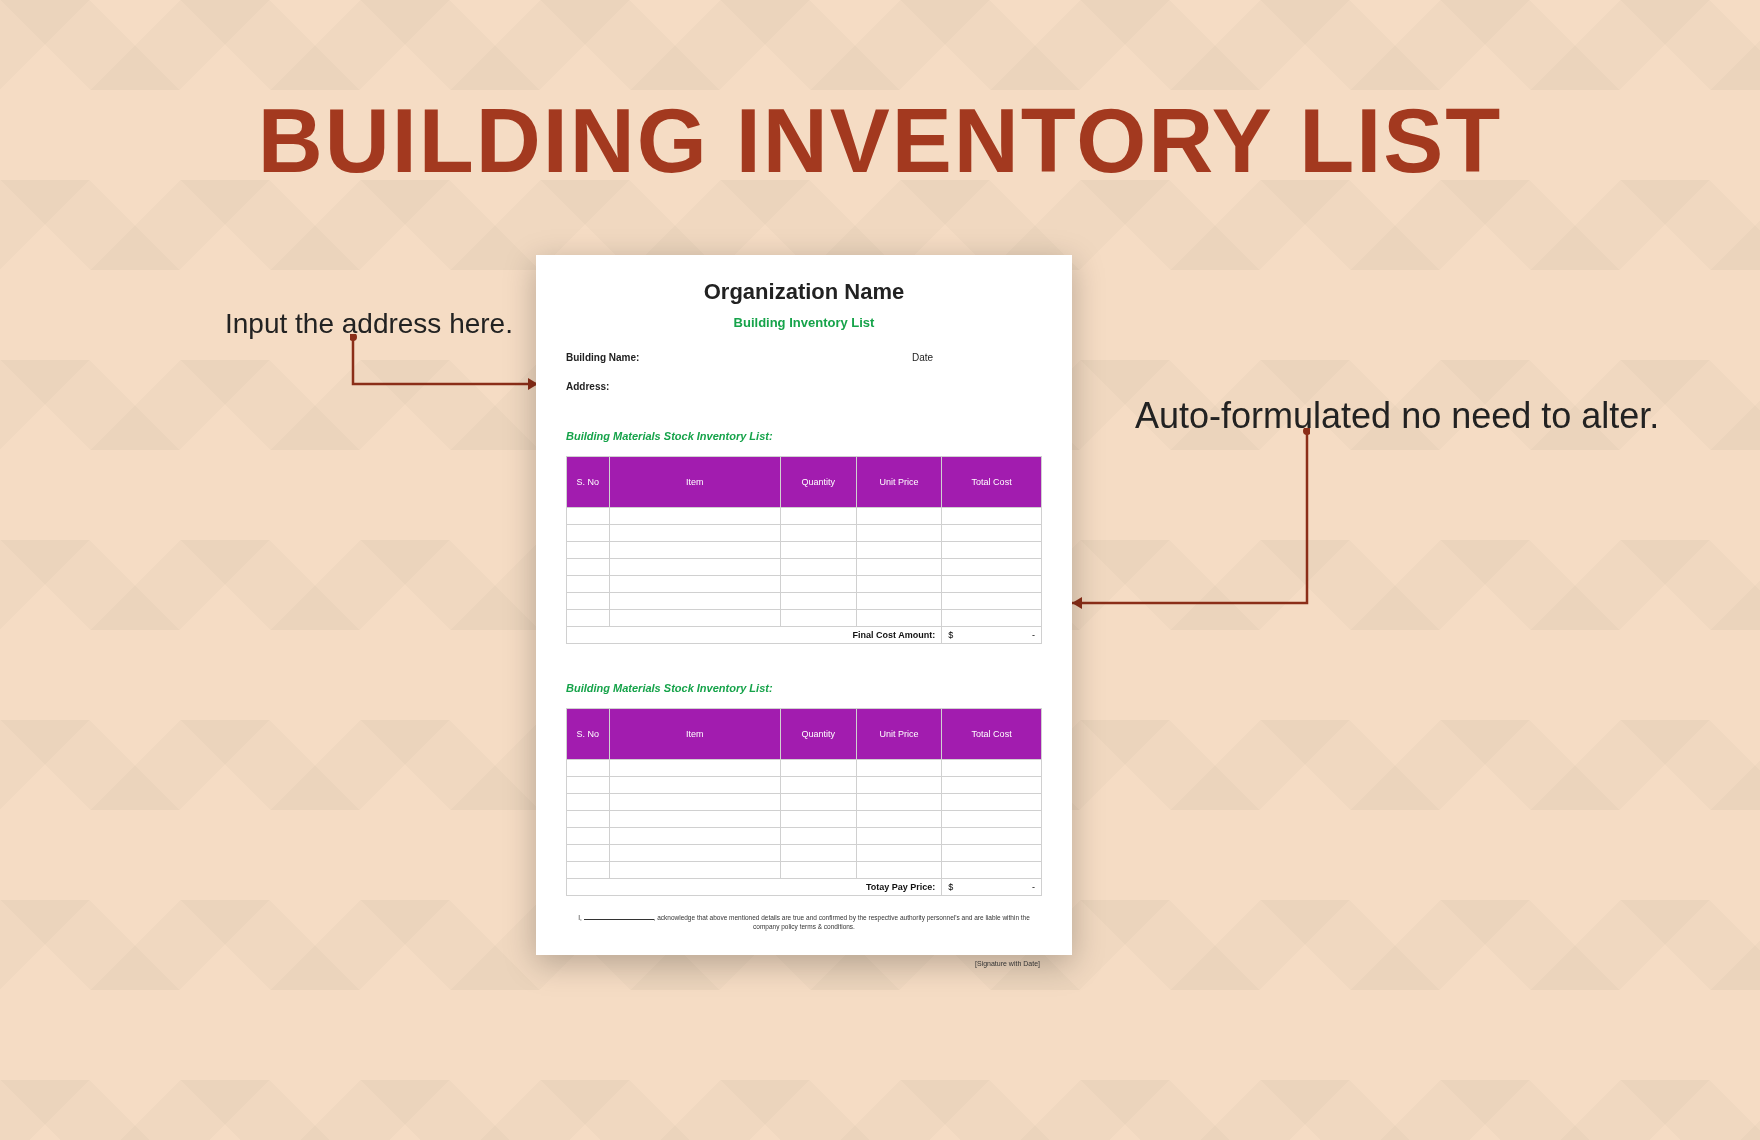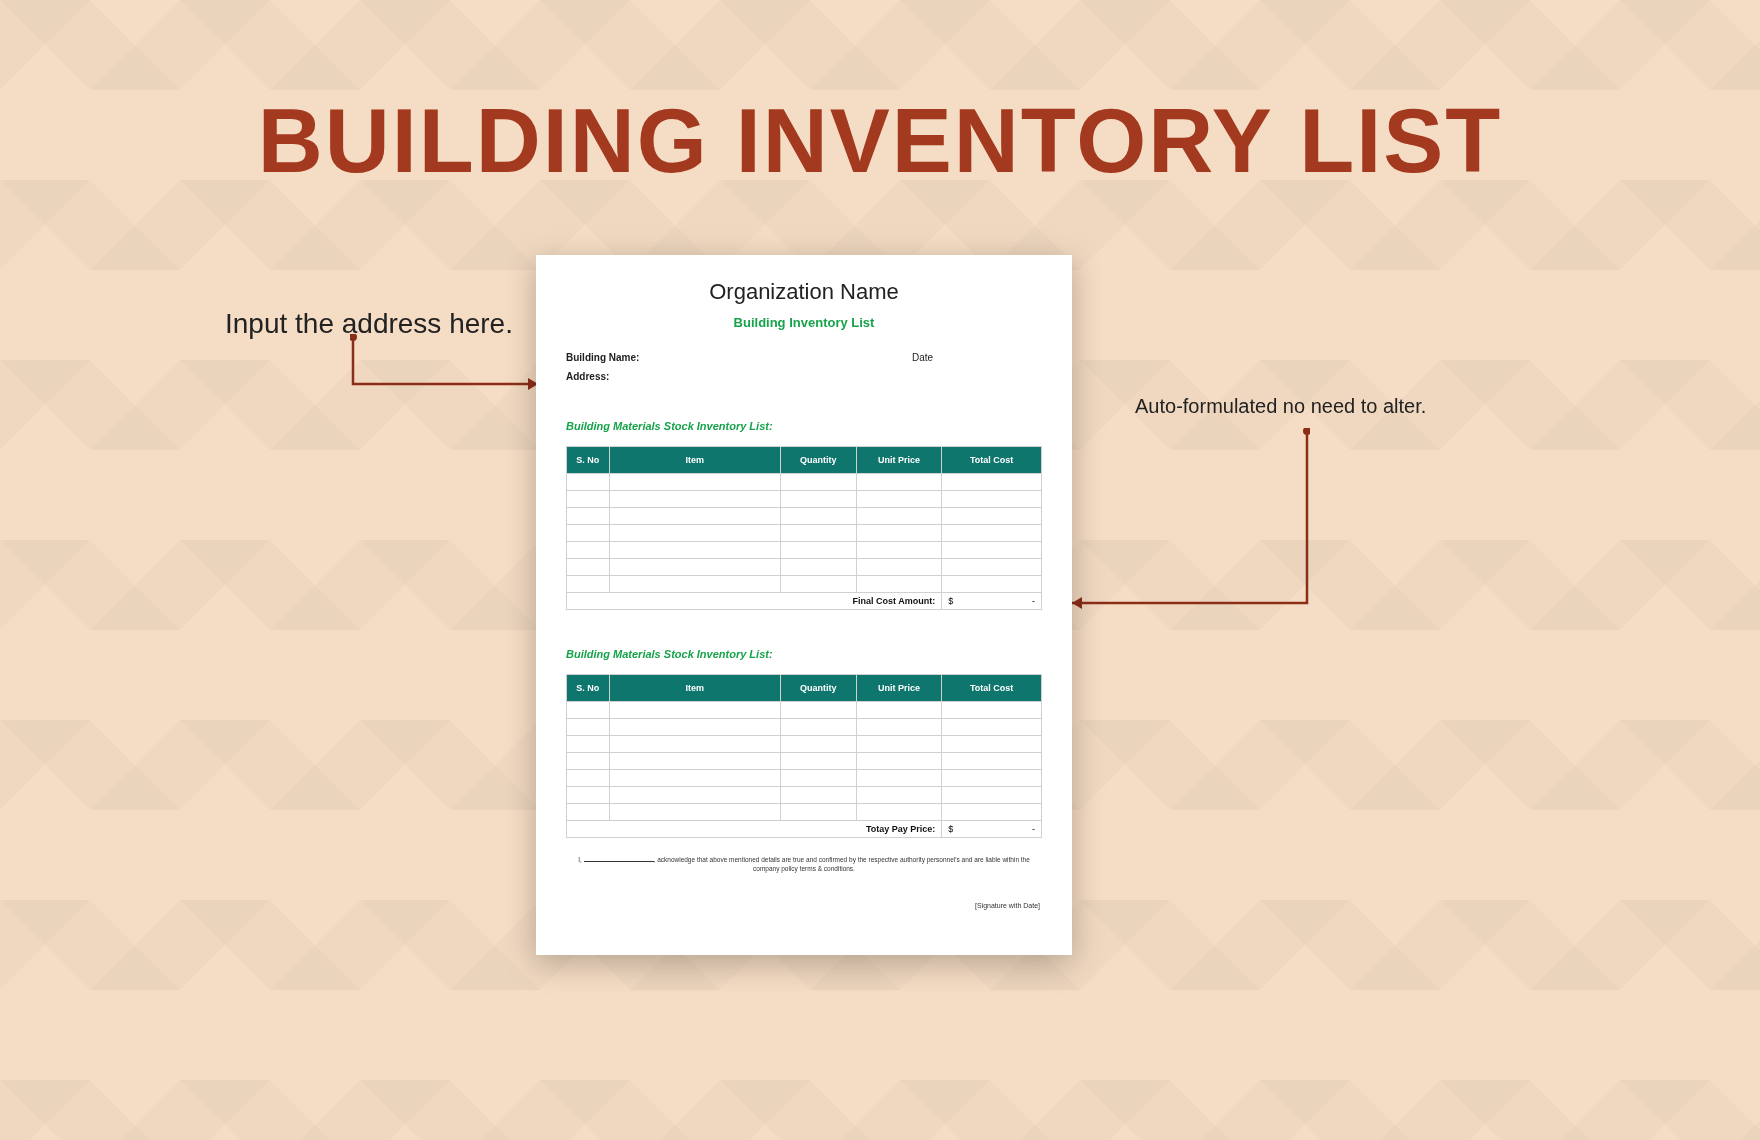--- a/index.html
+++ b/index.html
@@ -38,21 +38,21 @@
     position: absolute;
     left: 225px;
     top: 308px;
     font-size: 28px;
     color: #222;
   }
   .callout-right {
     position: absolute;
     left: 1135px;
     top: 395px;
-    font-size: 20px;
+    font-size: 36px;
     color: #222;
   }
   .arrow-left {
     position: absolute;
     left: 350px;
     top: 334px;
     width: 200px;
     height: 60px;
   }
   .arrow-right {
@@ -69,21 +69,21 @@
     width: 536px;
     height: 700px;
     background: #fff;
     box-shadow: 0 8px 30px rgba(0,0,0,0.25);
     padding: 22px 30px;
   }
   .doc-title {
     text-align: center;
     font-size: 22px;
     color: #222;
-    font-weight: 400;
+    font-weight: 700;
     margin-top: 2px;
   }
   .doc-subtitle {
     text-align: center;
     font-size: 13px;
     color: #16a34a;
     font-weight: 700;
     margin-top: 10px;
   }
   .row-fields {
@@ -101,24 +101,24 @@
     margin-top: 38px;
     font-style: italic;
   }
   table.inv {
     width: 100%;
     border-collapse: collapse;
     margin-top: 14px;
     font-size: 9px;
   }
   table.inv th {
-    background: #0f766e;
+    background: #a21caf;
     color: #fff;
-    font-weight: 700;
-    padding: 8px 2px;
+    font-weight: 400;
+    padding: 20px 2px;
     border: 1px solid #d0d0d0;
     text-align: center;
   }
   table.inv td {
     border: 1px solid #d0d0d0;
     height: 17px;
     padding: 2px 6px;
   }
   .col-sno { width: 9%; }
   .col-item { width: 36%; }
@@ -184,21 +184,21 @@
 </svg>
 
 <div class="doc">
   <div class="doc-title">Organization Name</div>
   <div class="doc-subtitle">Building Inventory List</div>
 
   <div class="row-fields">
     <div class="field-left">Building Name:</div>
     <div class="field-right">Date</div>
   </div>
-  <div class="row-fields" style="margin-top:8px">
+  <div class="row-fields" style="margin-top:18px">
     <div class="field-left">Address:</div>
   </div>
 
   <div class="section-title">Building Materials Stock Inventory List:</div>
   <table class="inv">
     <thead>
       <tr>
         <th class="col-sno">S. No</th>
         <th class="col-item">Item</th>
         <th class="col-qty">Quantity</th>

